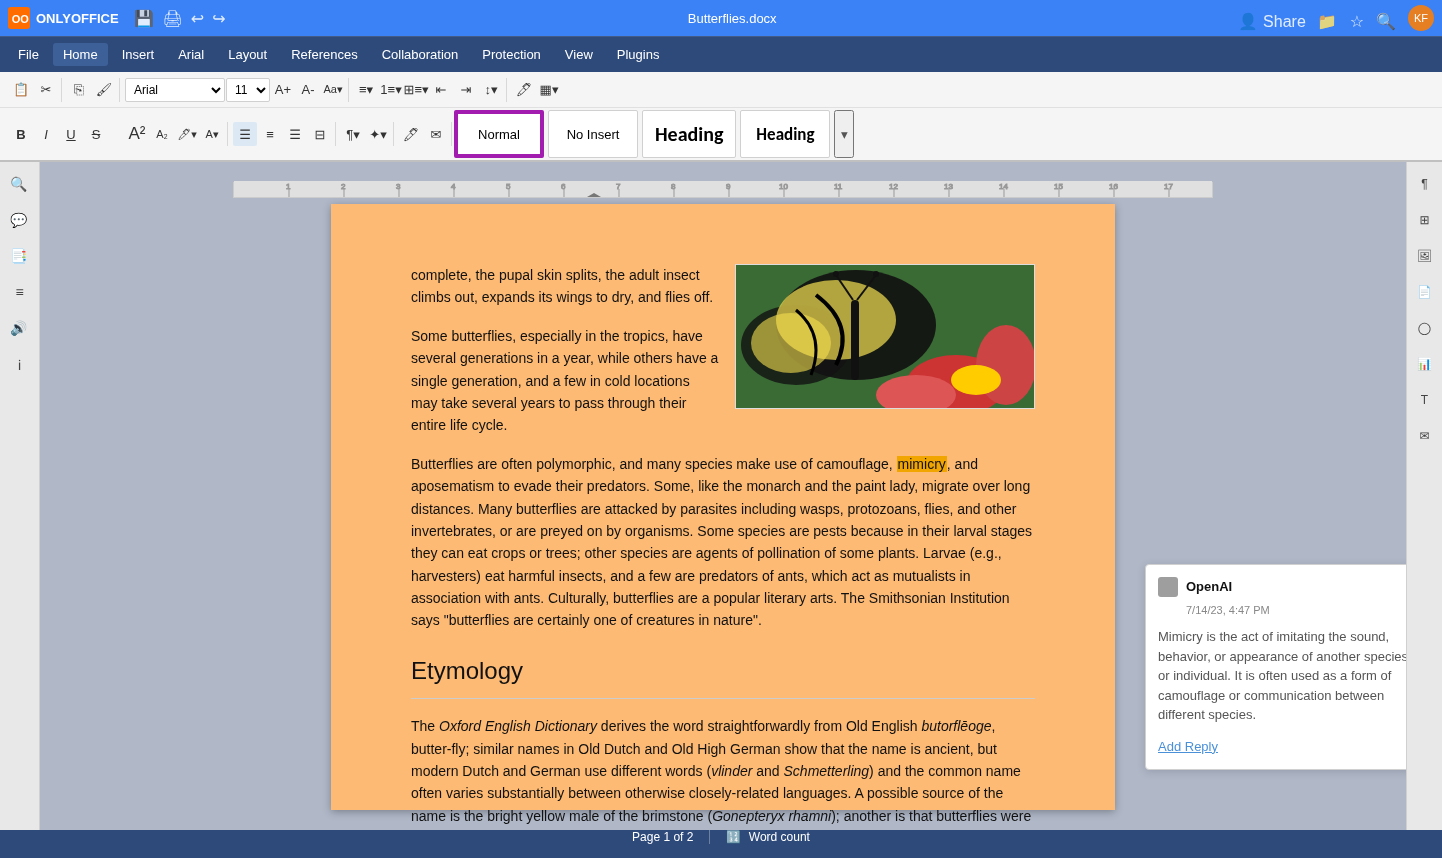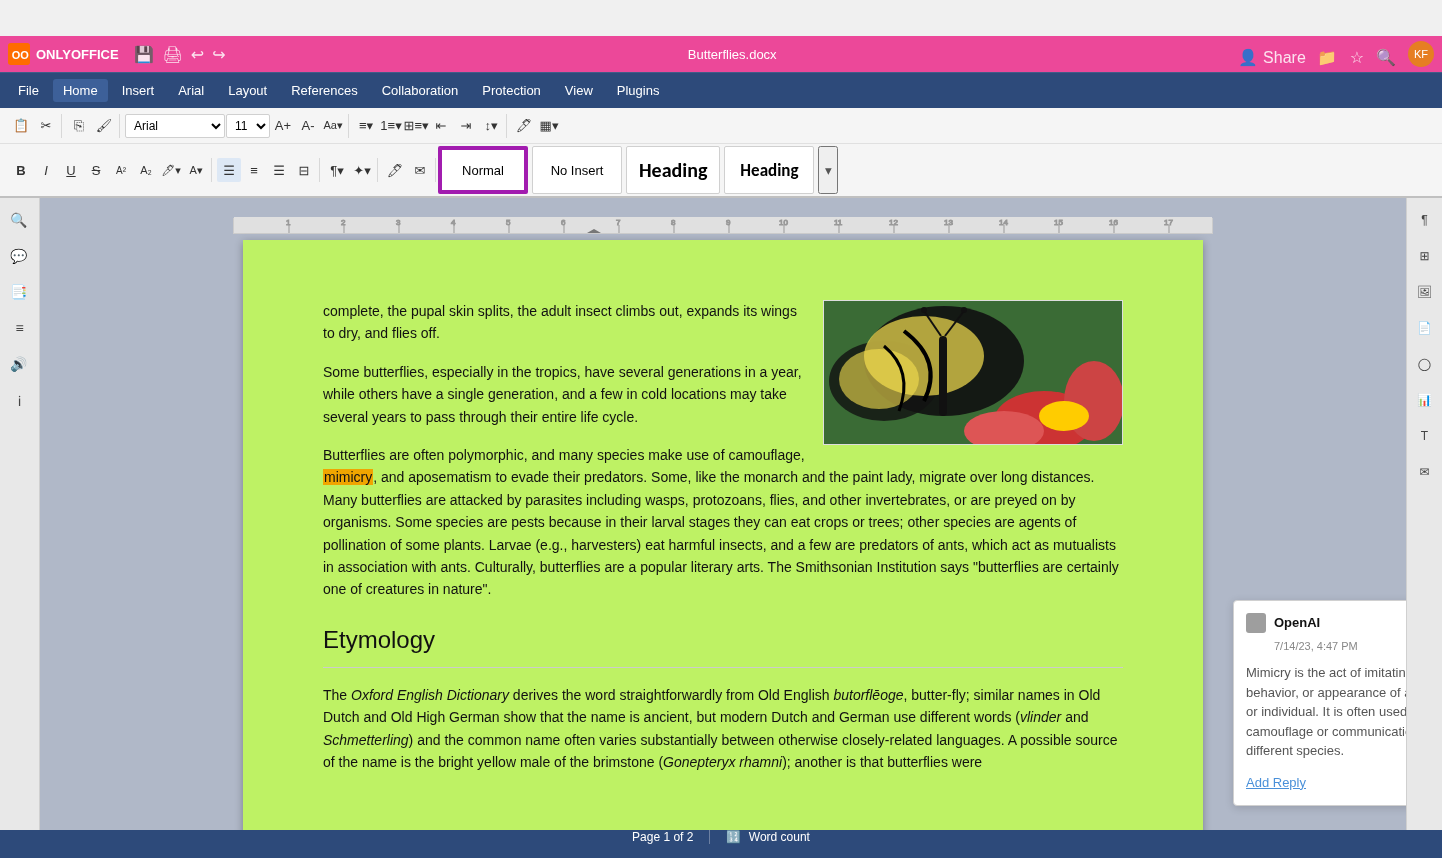--- a/index.html
+++ b/index.html
@@ -1,21 +1,21 @@
 <!DOCTYPE html>
 <html><head>
   <meta charset="utf-8">
   <style>
     * { box-sizing: border-box; margin: 0; padding: 0; }
     body { font-family: Arial, sans-serif; font-size: 13px; background: #f0f0f0; overflow: hidden; width: 1442px; height: 858px; display: flex; flex-direction: column; }
 
     
     .title-bar {
-      display: flex; align-items: center; background: #ec4899; color: white;
-      height: 36px; padding: 0 8px; gap: 8px; margin-top: 36px;
+      display: flex; align-items: center; background: #3b82f6; color: white;
+      height: 36px; padding: 0 8px; gap: 8px;
     }
     .title-bar-logo { display: flex; align-items: center; gap: 6px; font-weight: bold; font-size: 13px; }
     .title-bar-logo-icon { width: 22px; height: 22px; }
     .title-bar-center { flex: 1; text-align: center; font-size: 13px; }
     .title-bar-actions { display: flex; gap: 12px; align-items: flex-end; }
     .title-bar-btn { background: none; border: none; color: white; cursor: pointer; font-size: 16px; opacity: 0.85; }
     .avatar-btn { width: 26px; height: 26px; border-radius: 50%; background: #e67e22; color: white; font-size: 11px; font-weight: normal; display: flex; align-items: center; justify-content: center; cursor: pointer; border: none; }
 
     
     .menu-bar {
@@ -62,21 +62,21 @@
       width: 28px; height: 28px; display: flex; align-items: center; justify-content: center;
       border-radius: 3px; cursor: pointer; color: #444; font-size: 14px;
     }
 
     
     .doc-area {
       flex: 1; overflow-y: auto; background: #b0b8c8; position: relative; display: flex; flex-direction: column; align-items: center; padding: 20px 0;
     }
 
     .page {
-      width: 960px; background: #bef264; box-shadow: 0 2px 8px rgba(0,0,0,0.3);
+      width: 784px; background: #fdba74; box-shadow: 0 2px 8px rgba(0,0,0,0.3);
       padding: 60px 80px; position: relative; min-height: 600px;
     }
     .page-content { font-size: 14px; line-height: 1.6; color: #111; }
     .page-content p { margin-bottom: 16px; }
     .page-content .heading { font-size: 24px; font-weight: normal; margin-bottom: 8px; margin-top: 20px; }
     .page-content .heading-rule { border: none; border-top: 1px solid #ccc; margin-bottom: 16px; }
     .highlight-word { background: #f0a500; color: #111; padding: 0 1px; }
     .italic { font-style: italic; }
 
     
@@ -215,21 +215,21 @@
       <button class="tb-btn">▦▾</button>
     </div>
   </div>
 
   <div class="toolbar-row" style="border-bottom:none;">
     <div class="toolbar-group">
       <button class="tb-btn" style="font-weight:bold;">B</button>
       <button class="tb-btn" style="font-style:italic;">I</button>
       <button class="tb-btn" style="text-decoration:underline;">U</button>
       <button class="tb-btn" style="text-decoration:line-through;">S</button>
-      <button class="tb-btn" style="font-size:10px;">A²</button>
+      <button class="tb-btn" style="font-size:17px;margin-left:16px;">A²</button>
       <button class="tb-btn" style="font-size:11px;">A₂</button>
       <button class="tb-btn" style="font-size:11px;">🖊▾</button>
       <button class="tb-btn" style="font-size:11px;">A▾</button>
     </div>
     <div class="toolbar-group">
       <button class="tb-btn active">☰</button>
       <button class="tb-btn">≡</button>
       <button class="tb-btn" style="text-align:right;">☰</button>
       <button class="tb-btn">⊟</button>
     </div>

